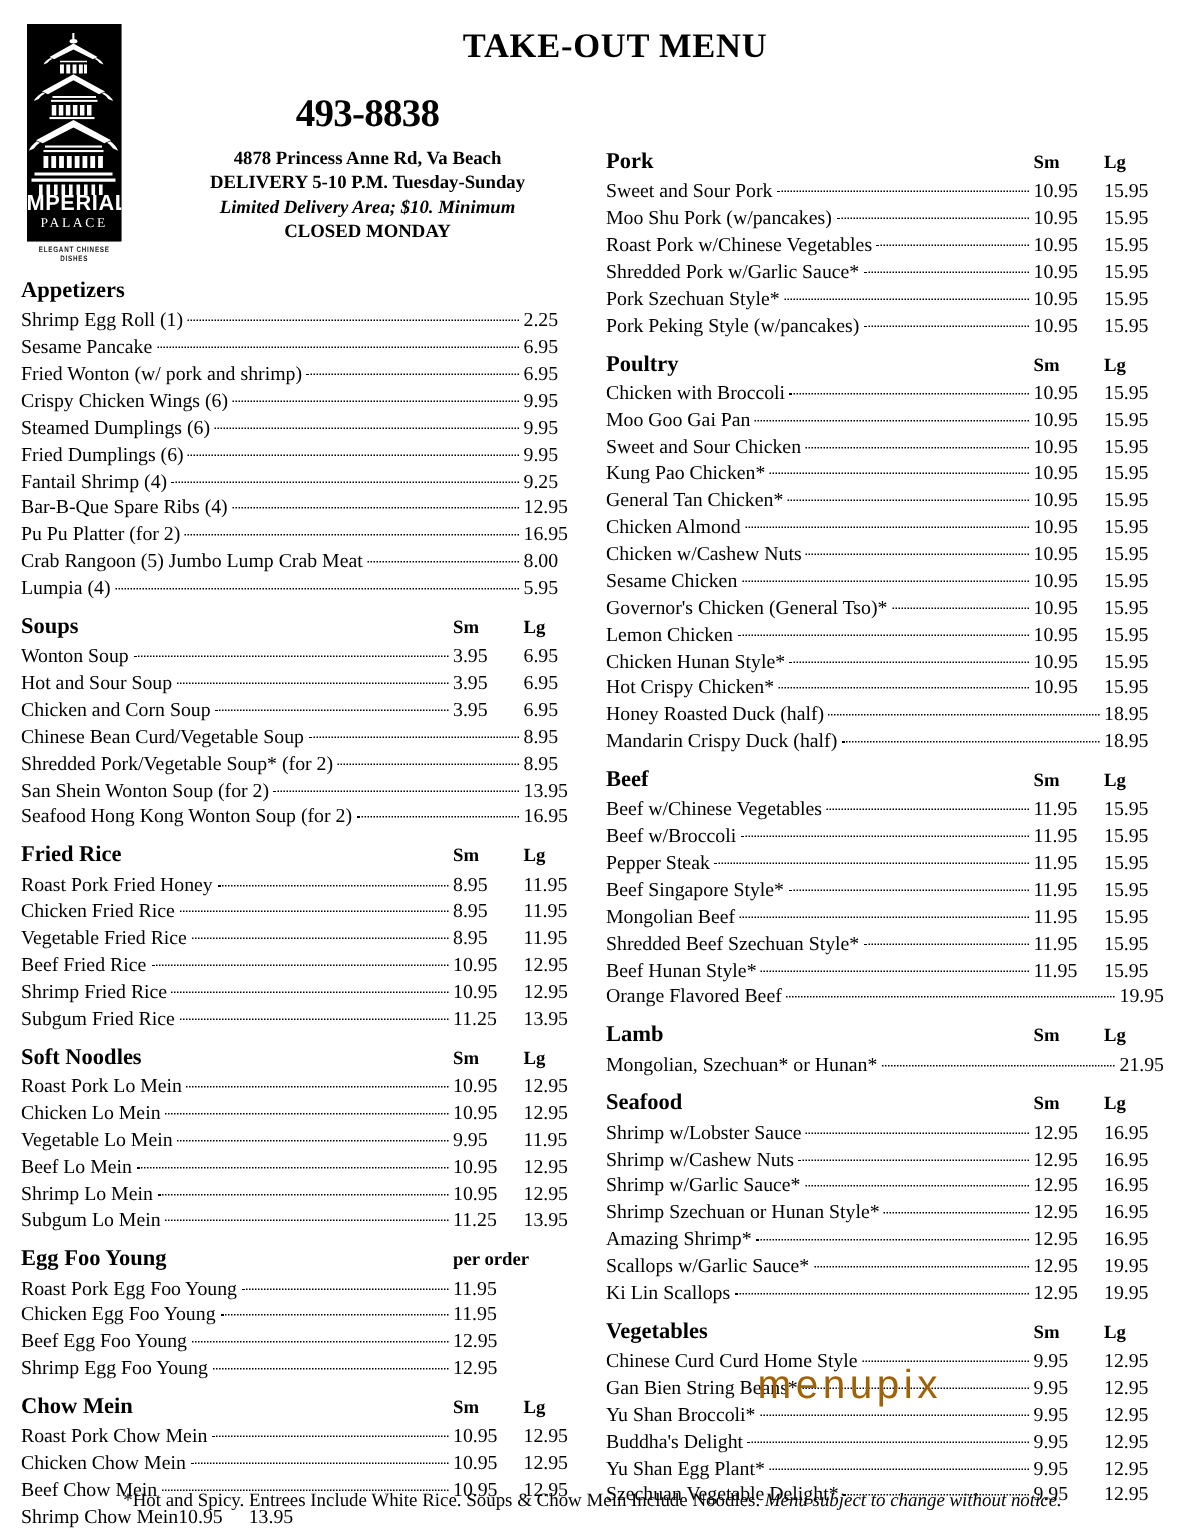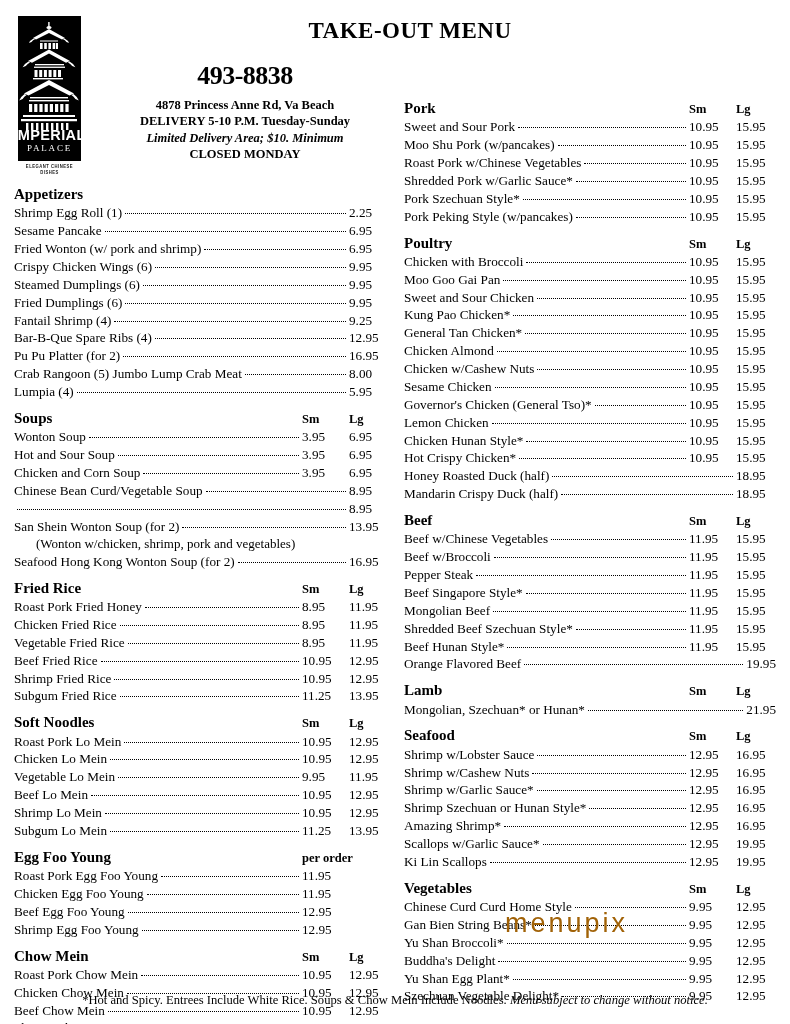--- a/index.html
+++ b/index.html
@@ -356,31 +356,31 @@
           <span class="rprice sm">3.95</span>
           <span class="rprice lg">6.95</span>
         </div>
         <div class="row">
           <span class="rname">Chinese Bean Curd/Vegetable Soup</span>
           <span class="dots"></span>
           <span class="rprice blank" style="width: 0px;"></span>
           <span class="rprice lg">8.95</span>
         </div>
         <div class="row">
+          <span class="rname">Shredded Pork/Vegetable Soup* (for 2)</span>
           <span class="dots"></span>
           <span class="rprice blank" style="width: 0px;"></span>
           <span class="rprice lg">8.95</span>
         </div>
         <div class="row">
           <span class="rname">San Shein Wonton Soup (for 2)</span>
           <span class="dots"></span>
           <span class="rprice blank" style="width: 0px;"></span>
           <span class="rprice lg">13.95</span>
         </div>
-        <div class="note-row">(Wonton w/chicken, shrimp, pork and vegetables)</div>
         <div class="row">
           <span class="rname">Seafood Hong Kong Wonton Soup (for 2)</span>
           <span class="dots"></span>
           <span class="rprice blank" style="width: 0px;"></span>
           <span class="rprice lg">16.95</span>
         </div>
       </div>
       <div class="section">
         <div class="sec-head">
           <div class="sec-title">Fried Rice</div>

